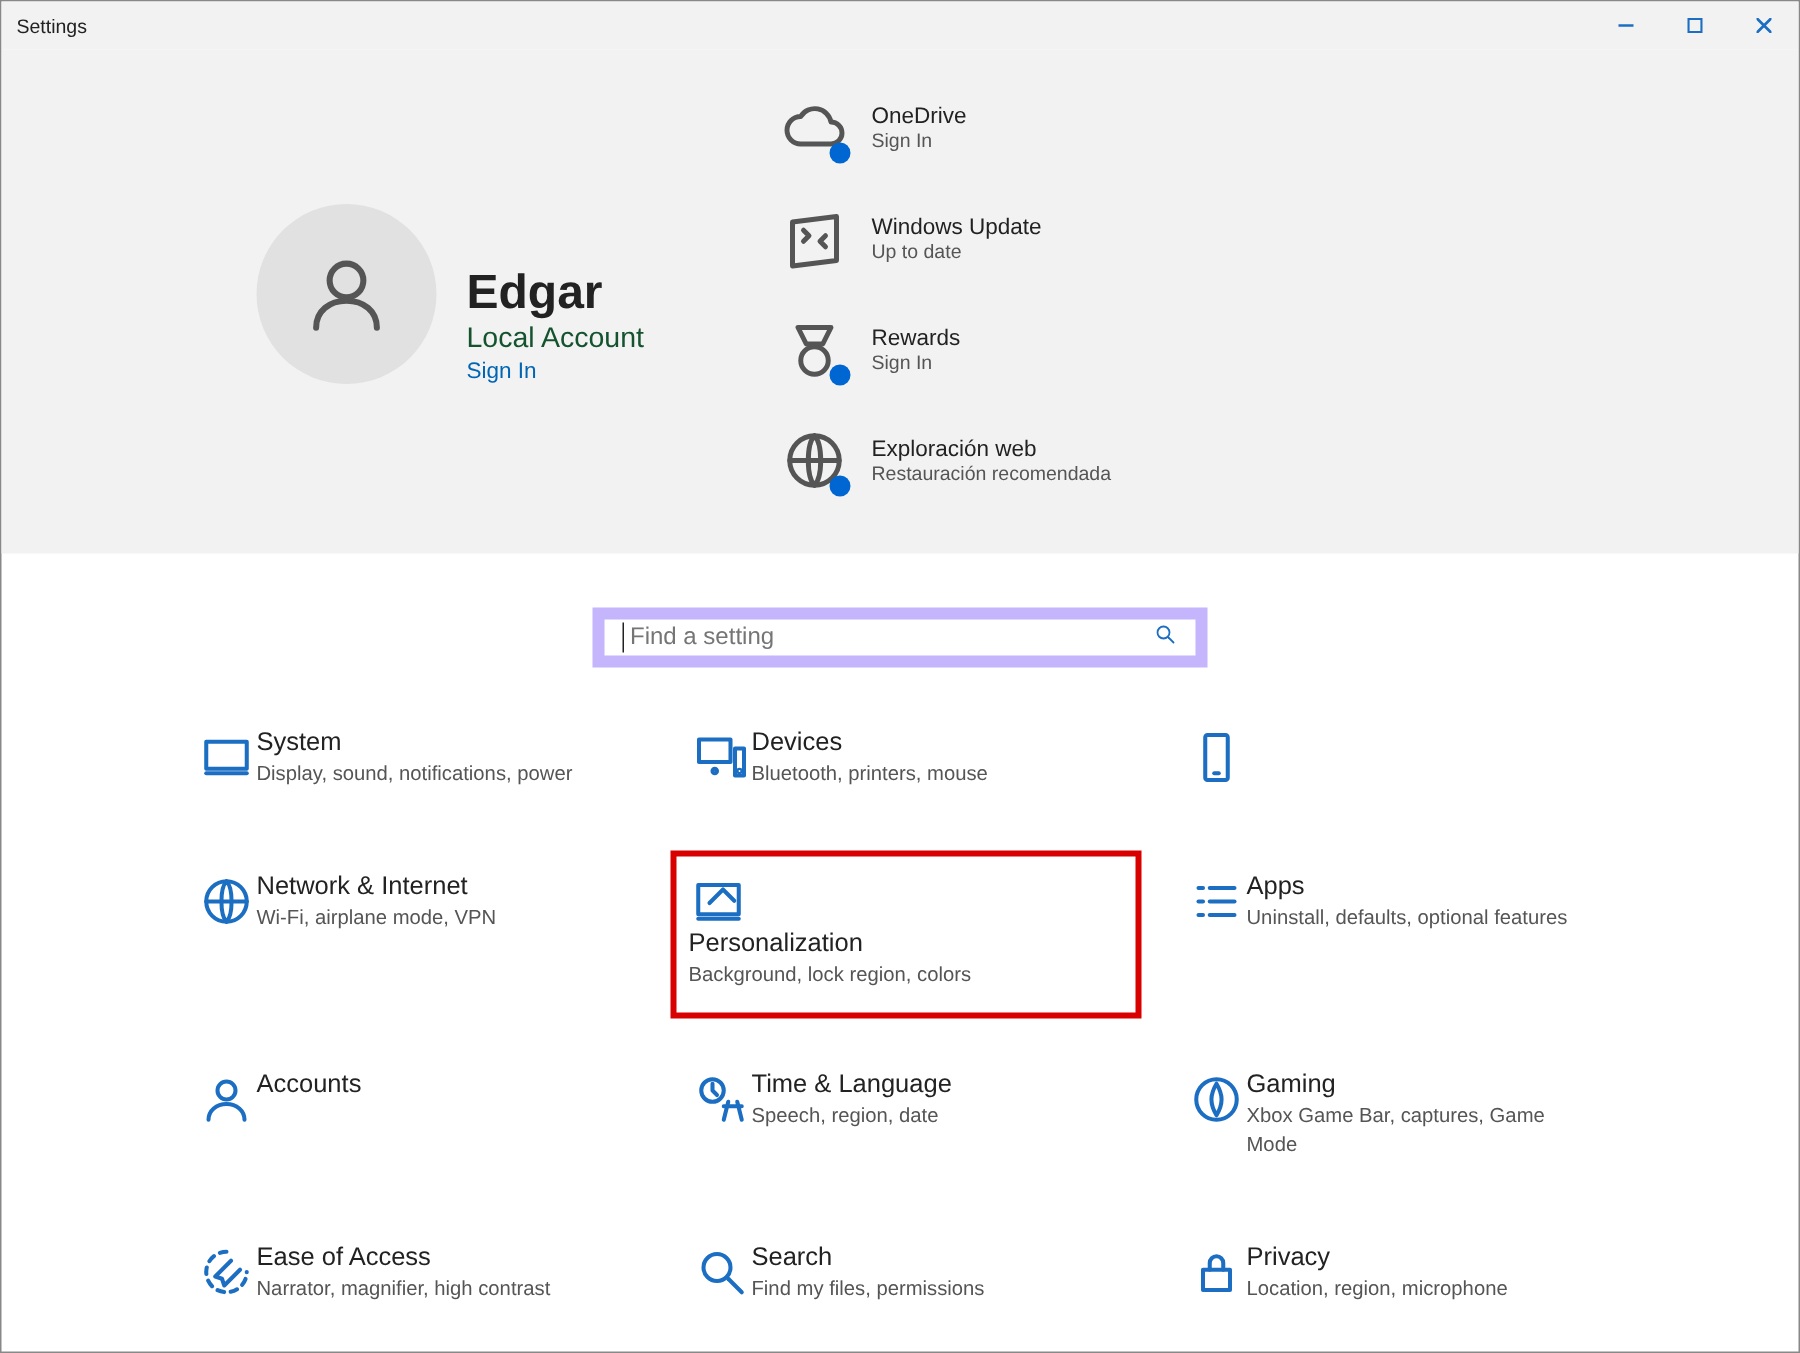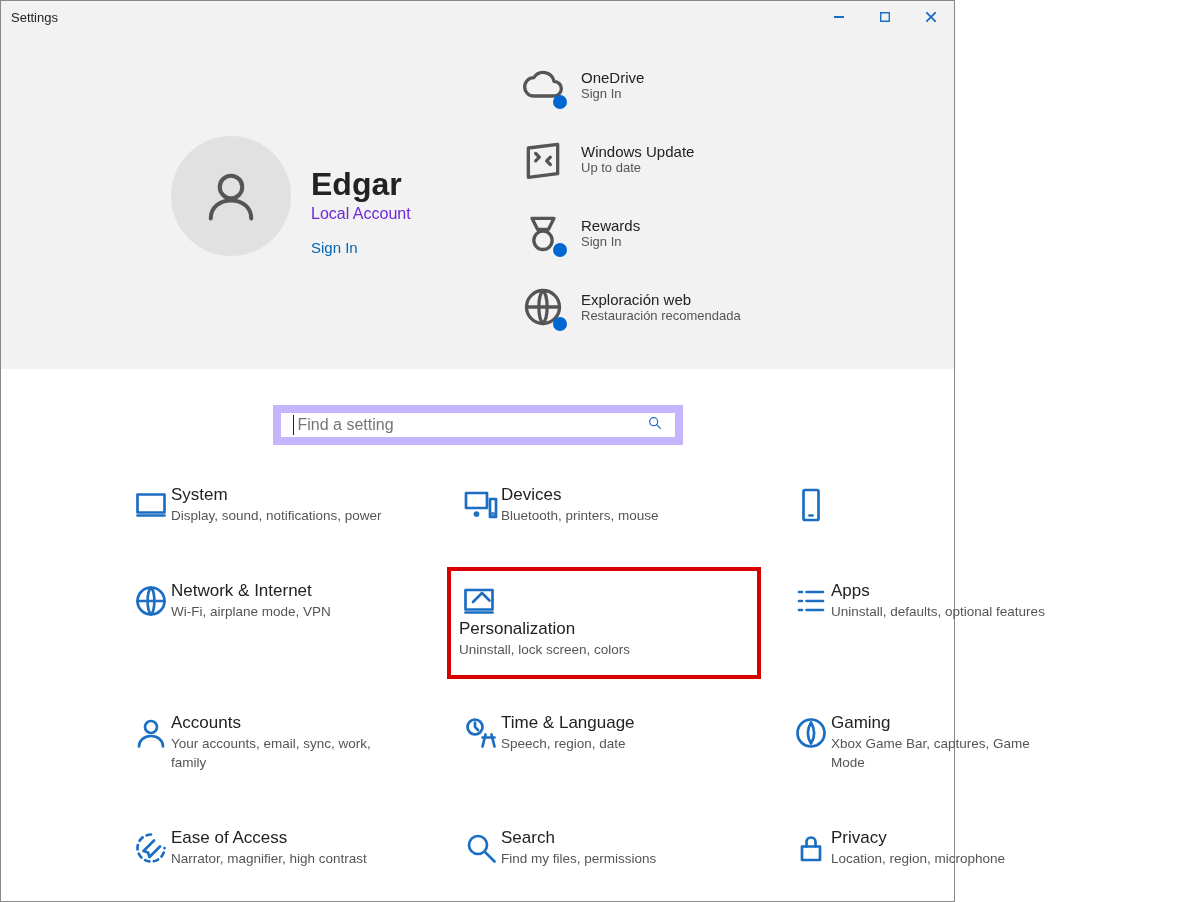--- a/index.html
+++ b/index.html
@@ -1,27 +1,27 @@
 <!DOCTYPE html>
 <html><head>
 <meta charset="utf-8">
 <style>
   * { box-sizing: border-box; }
   html, body { margin:0; padding:0; font-family: "Segoe UI", Arial, sans-serif; color:#222; background:#fff; width:1200px; height:902px; overflow:hidden;}
-  .window { width:955px; height:902px; border:1px solid #888; display:flex; flex-direction:column; }
+  .window { width:1200px; height:902px; border:1px solid #888; display:flex; flex-direction:column; }
   .titlebar { height:32px; display:flex; align-items:center; justify-content:space-between; padding:0 0 0 10px; font-size:13px; background:#f2f2f2; }
   .titlebar-right { display:flex; }
   .titlebtn { width:46px; height:32px; display:flex; align-items:center; justify-content:center; }
   .titlebtn svg { width:10px; height:10px; }
   .header { background:#f2f2f2; padding:30px 40px 40px 40px; display:flex; align-items:center; }
   .account-block { display:flex; align-items:flex-end; flex:0 0 auto; width:480px; padding-left:130px;}
   .avatar { width:120px; height:120px; border-radius:50%; background:#e1e1e1; display:flex; align-items:center; justify-content:center; margin-right:20px;}
   .avatar svg { width:54px; height:54px; }
   .account-info .name { font-size:32px; font-weight:700; margin-bottom:2px;}
-  .account-info .type { font-size:16px; color:#6d28d9; margin-bottom:16px;}
+  .account-info .type { font-size:19px; color:#14532d; margin-bottom:2px;}
   .account-info .signin { font-size:15px; color:#0066b4; }
   .status-grid { flex:1; display:grid; grid-template-columns: 1fr; grid-template-rows:auto auto; column-gap:10px; row-gap:30px;}
   .status-item { display:flex; align-items:center; gap:16px; }
   .status-icon { width:44px; height:44px; position:relative; display:flex; align-items:center; justify-content:center;}
   .status-icon .badge { position:absolute; width:14px; height:14px; border-radius:50%; background:#0066d1; bottom:-2px; right:-2px;}
   .status-text .title { font-size:15px; }
   .status-text .sub { font-size:13px; color:#555;}
   .search-row { display:flex; justify-content:center; padding:36px 0 40px 0;}
   .search-box { width:410px; height:40px; border:8px solid #c4b5fd; display:flex; align-items:center; padding:0 12px; background:#fff;}
   .search-box input { flex:1; border:none; outline:none; font-size:16px; background:transparent;}
@@ -203,21 +203,21 @@
     <div class="tile highlight">
       <div class="icon">
         <svg viewBox="0 0 24 24">
             <rect x="3" y="6" width="18" height="13"></rect>
             <path d="M8 14l6-6 5 5"></path>
             <line x1="3" y1="21" x2="21" y2="21"></line>
           </svg>
       </div>
       <div class="texts">
         <div class="title">Personalization</div>
-        <div class="sub">Uninstall, lock screen, colors</div>
+        <div class="sub">Background, lock region, colors</div>
       </div>
     </div>
 
     <div class="tile">
       <div class="icon">
         <svg viewBox="0 0 24 24">
             <line x1="4" y1="6" x2="6" y2="6"></line>
             <line x1="9" y1="6" x2="20" y2="6"></line>
             <line x1="4" y1="12" x2="6" y2="12"></line>
             <line x1="9" y1="12" x2="20" y2="12"></line>
@@ -233,21 +233,20 @@
 
     <div class="tile">
       <div class="icon">
         <svg viewBox="0 0 24 24">
             <circle cx="12" cy="8" r="4"></circle>
             <path d="M4 21c0-4 3.5-7 8-7s8 3 8 7"></path>
           </svg>
       </div>
       <div class="texts">
         <div class="title">Accounts</div>
-        <div class="sub">Your accounts, email, sync, work, family</div>
       </div>
     </div>
 
     <div class="tile">
       <div class="icon">
         <svg viewBox="0 0 24 24">
             <circle cx="8" cy="8" r="5"></circle>
             <path d="M8 5v3l2 2"></path>
             <path d="M13 15h8M15 13l-2 8M19 13l2 8"></path>
           </svg>

